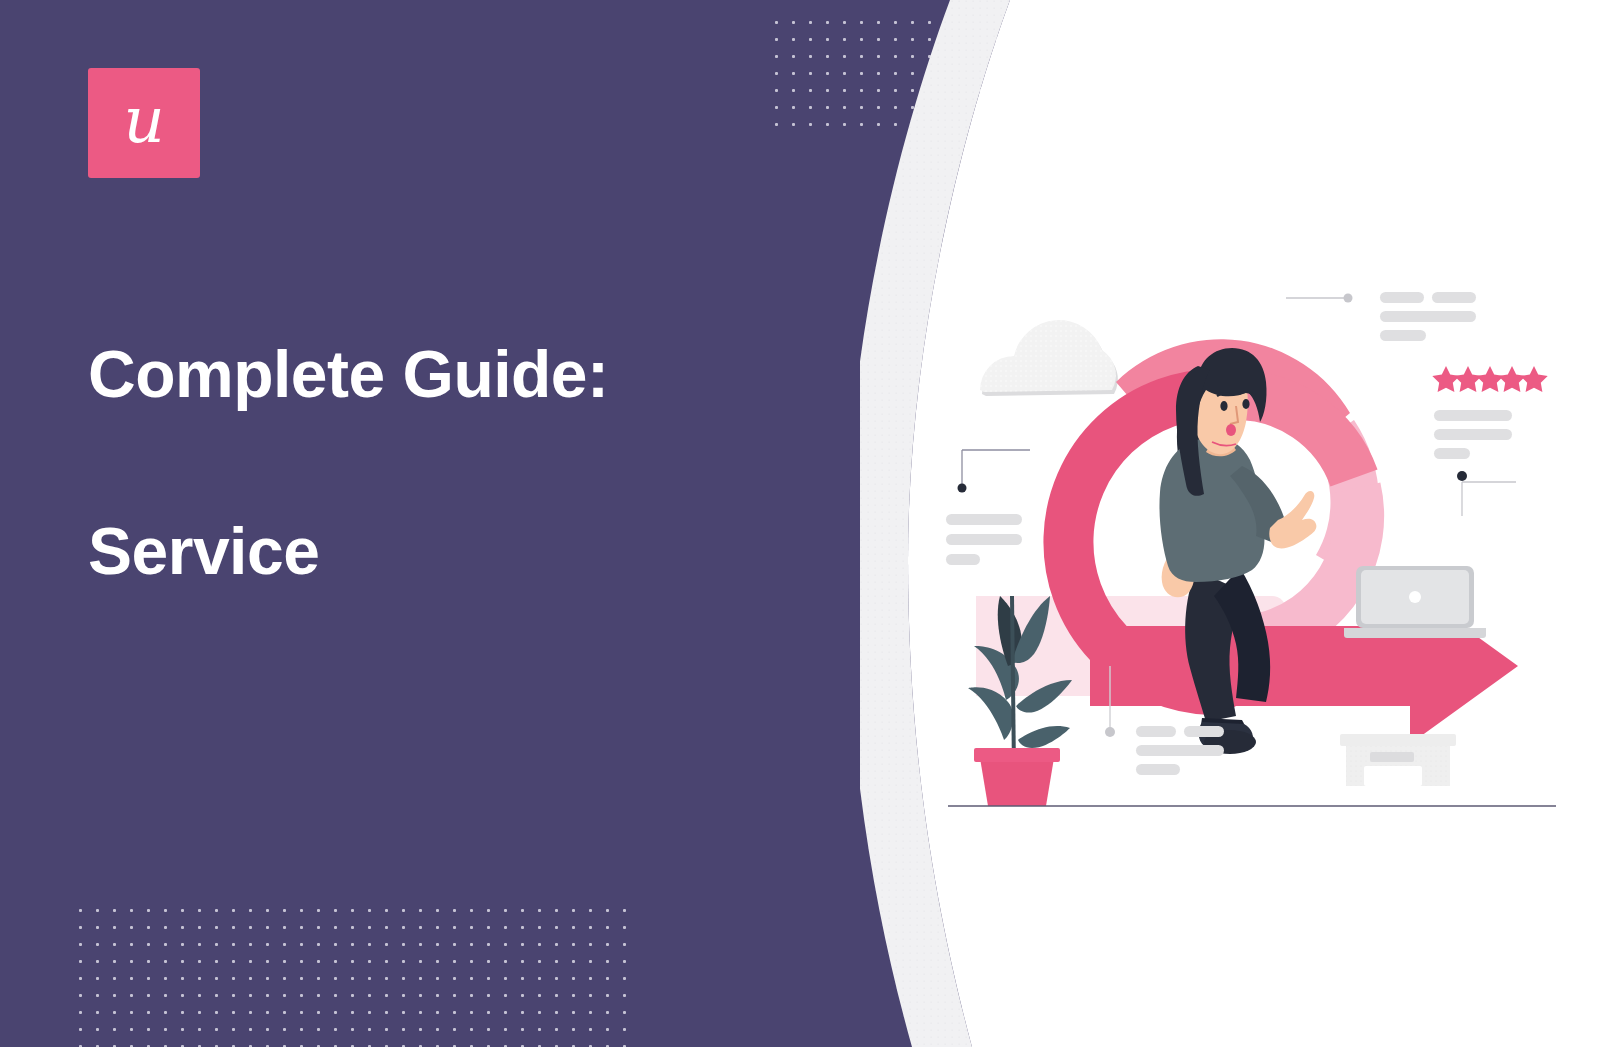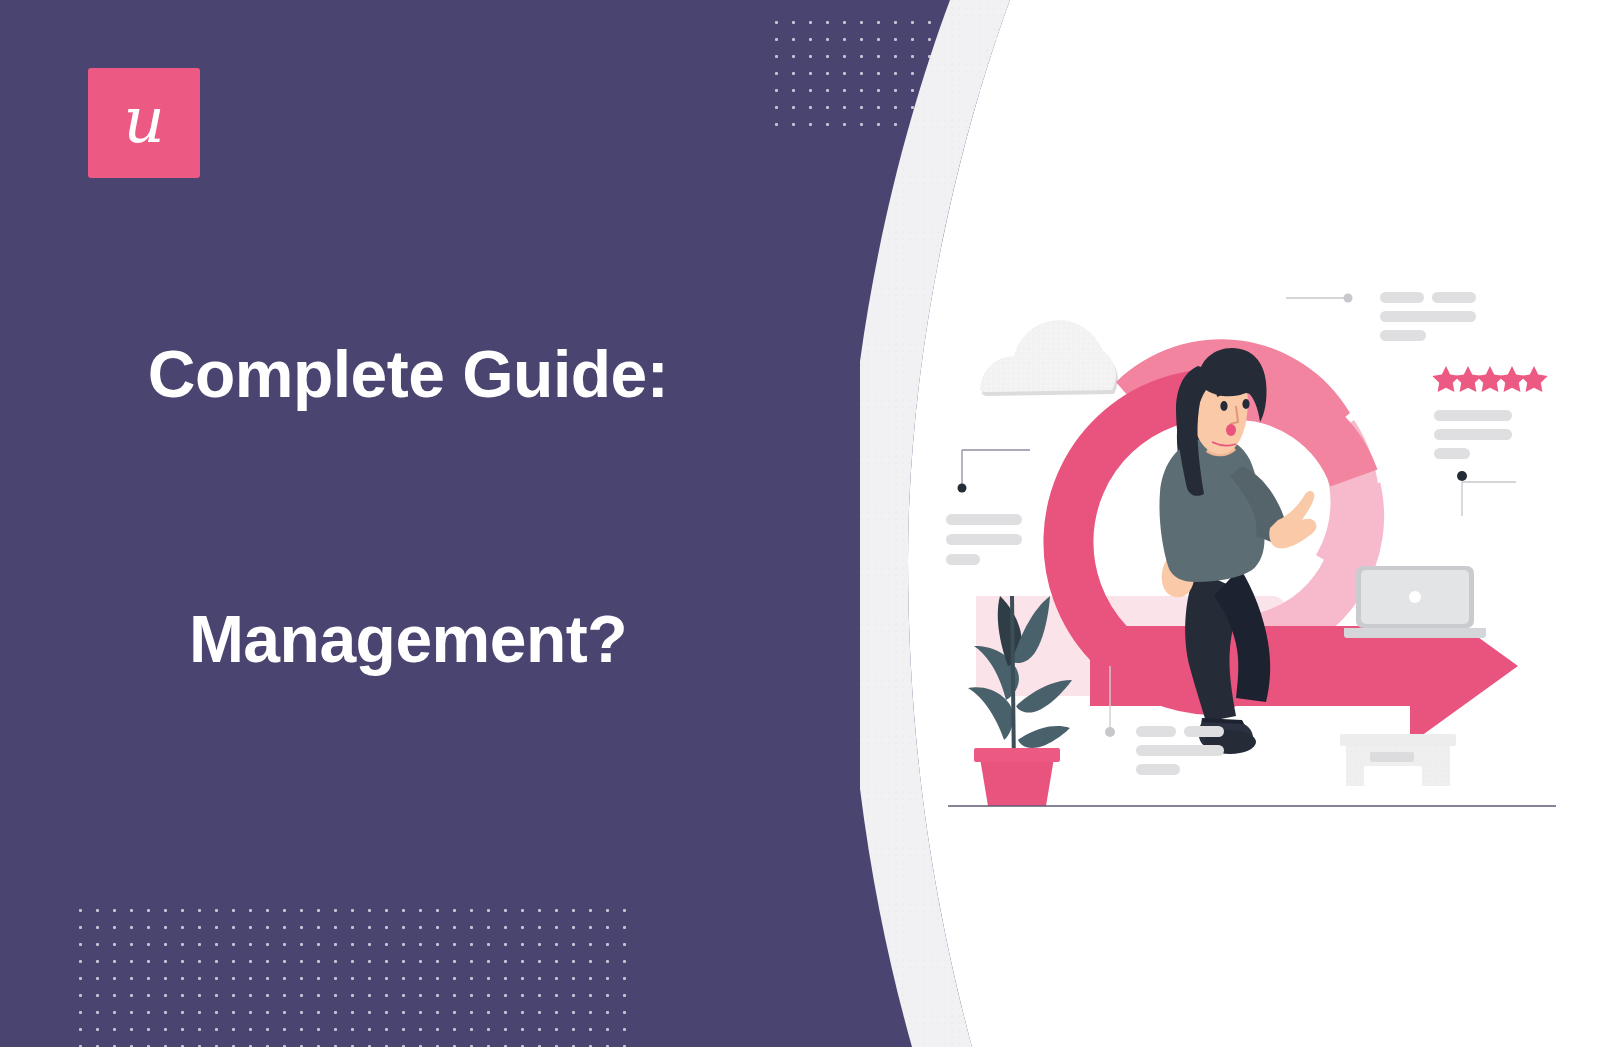--- a/index.html
+++ b/index.html
@@ -47,21 +47,20 @@
     line-height:1;transform:translateY(-3px);
     letter-spacing:0;
   }
 
   
   .headline{
     position:absolute;left:88px;top:330px;width:640px;
     color:#ffffff;font-size:66px;font-weight:700;
     line-height:1.34;letter-spacing:-0.5px;
     margin:0;
-    text-align:center;
   }
 
   
   .illus{
     position:absolute;left:940px;top:270px;width:620px;height:540px;
   }
   .illus svg{display:block;width:620px;height:540px;}
 </style>
 </head>
 <body>
@@ -90,22 +89,21 @@
     </svg>
   </div>
 
   <div class="logo">
     <span class="logo-glyph">u</span>
   </div>
 
   <h1 class="headline">
     <span>Complete Guide:</span><br>
     <br>
-    <br>
-    <span>Management?</span>
+    <span>Service</span><br>
   </h1>
 
   <div class="illus">
     <svg viewBox="0 0 620 540" xmlns="http://www.w3.org/2000/svg">
       <defs>
         <pattern id="clouddots" width="5" height="5" patternUnits="userSpaceOnUse">
           <circle cx="1" cy="1" r="0.75" fill="#FFFFFF"></circle>
         </pattern>
         <pattern id="leafdots" width="4" height="4" patternUnits="userSpaceOnUse">
           <circle cx="1" cy="1" r="0.6" fill="#2F3D46"></circle>

